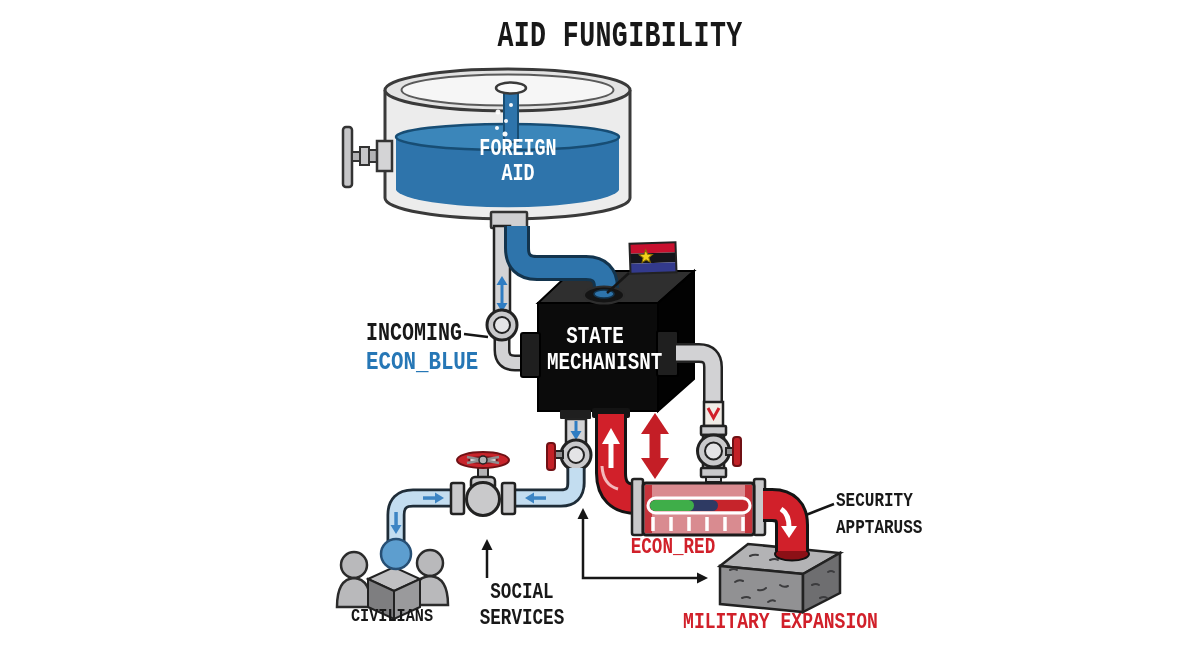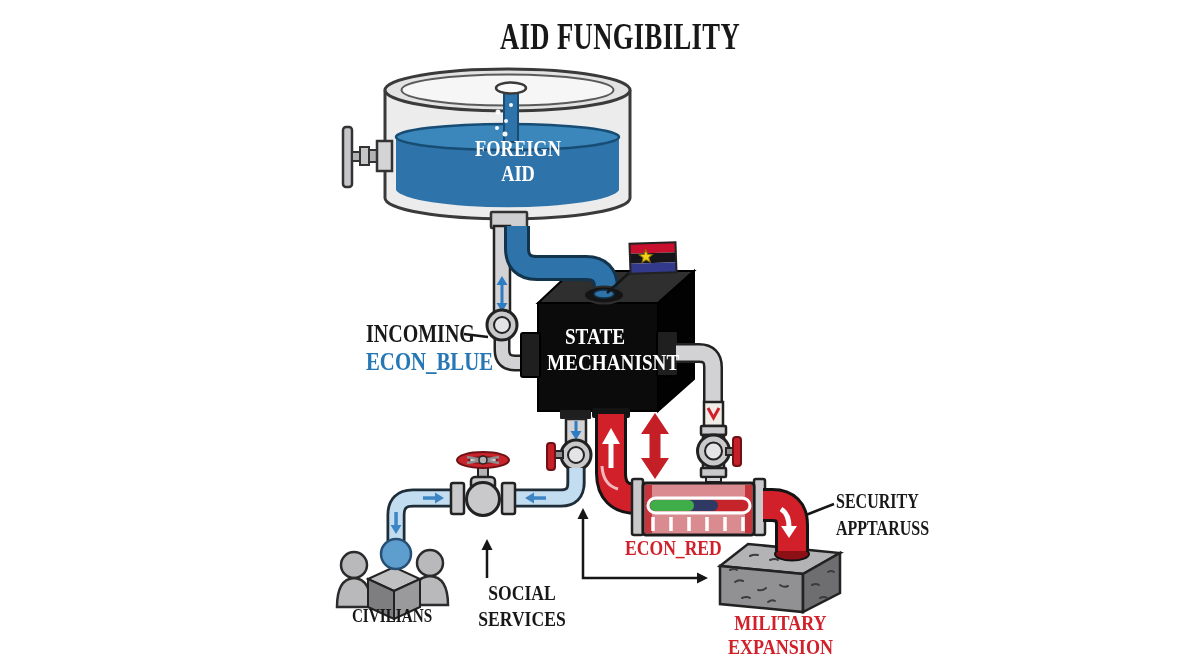--- a/index.html
+++ b/index.html
@@ -1,17 +1,17 @@
 <!DOCTYPE html>
 <html><head>
 <meta charset="utf-8">
 <style>
   html,body { margin:0; padding:0; background:#fff; }
   .stage { position:relative; width:1188px; height:655px; background:#ffffff;
-           overflow:hidden; font-family:Liberation Serif, serif; }
+           overflow:hidden; font-family:Liberation Mono, monospace; }
   .stage svg { position:absolute; left:0; top:0; z-index:1; }
   .lbl { position:absolute; z-index:2; font-weight:bold; white-space:pre-line;
          color:#181818; line-height:1.08; }
   .cx  { text-align:center; transform:scaleX(.8); transform-origin:center top; }
   .lx  { transform:scaleX(.8); transform-origin:left top; white-space:pre; }
   #title       { left:420px; top:17px;  width:400px; font-size:37px; text-align:center;
                  transform:scaleX(.72); transform-origin:center top; letter-spacing:.5px; }
   #tank-lbl    { left:443px; top:137px; width:150px; font-size:23px; color:#ffffff; }
   #incoming-lbl{ left:366px; top:320px; font-size:25px; }
   #econblue-lbl{ left:366px; top:348px; font-size:26px; color:#2677b6; }

